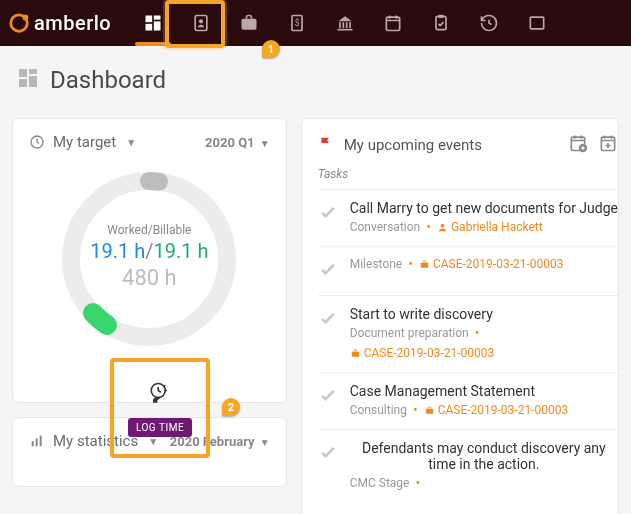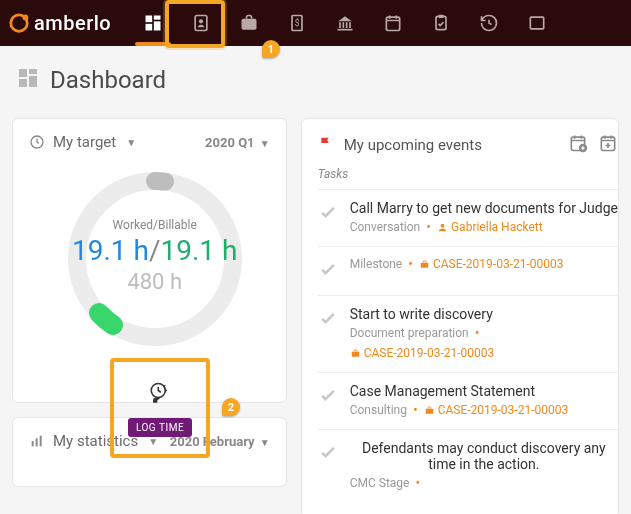--- a/index.html
+++ b/index.html
@@ -30,26 +30,26 @@
   .col-right { flex: 1; }
 
   .card { background: #fff; border: 1px solid #e6e6e6; border-radius: 6px; padding: 14px 16px; position: relative; }
   .card-header { display: flex; align-items: center; justify-content: space-between; margin-bottom: 6px; }
   .card-title-wrap { display: flex; align-items: center; gap: 8px; color: #6a6a6a; font-size: 15px; cursor: pointer; }
   .card-title-wrap svg { color: #8a8a8a; }
   .caret { font-size: 10px; color: #888; margin-left: 2px; }
   .period { color: #888; font-size: 13px; cursor: pointer; font-weight: bold; }
 
   
-  .gauge-wrap { display: flex; flex-direction: column; align-items: flex-end; margin-top: 8px; }
+  .gauge-wrap { display: flex; flex-direction: column; align-items: center; margin-top: 8px; }
   .gauge { width: 230px; height: 200px; position: relative; }
   .gauge svg { width: 100%; height: 100%; }
   .gauge-center { position: absolute; inset: 0; display: flex; flex-direction: column; align-items: center; justify-content: center; top: -6px; }
   .wb-label { font-size: 12px; color: #888; margin-bottom: 2px; }
-  .wb-line { font-size: 28px; font-weight: 400; }
+  .wb-line { font-size: 20px; font-weight: 400; }
   .wb-worked { color: #1e88e5; }
   .wb-sep { color: #888; }
   .wb-billable { color: #1fae6b; }
   .wb-total { color: #bdbdbd; font-size: 22px; margin-top: 2px; }
 
   .log-time-area { position: absolute; left: 110px; top: 358px; width: 100px; height: 100px; border: 4px solid #f5a623; border-radius: 4px; display:flex; flex-direction:column; align-items:center; justify-content:center; gap:10px; z-index:40; pointer-events:none;}
   .log-time-icon { width: 28px; height: 28px; position: relative; }
   .log-time-btn { background: #701a75; color:#fff; font-size:10px; letter-spacing:.5px; padding:4px 8px; border-radius:3px; pointer-events:auto; cursor:pointer; }
   .callout-2 { top: 398px; left: 222px; }
 

